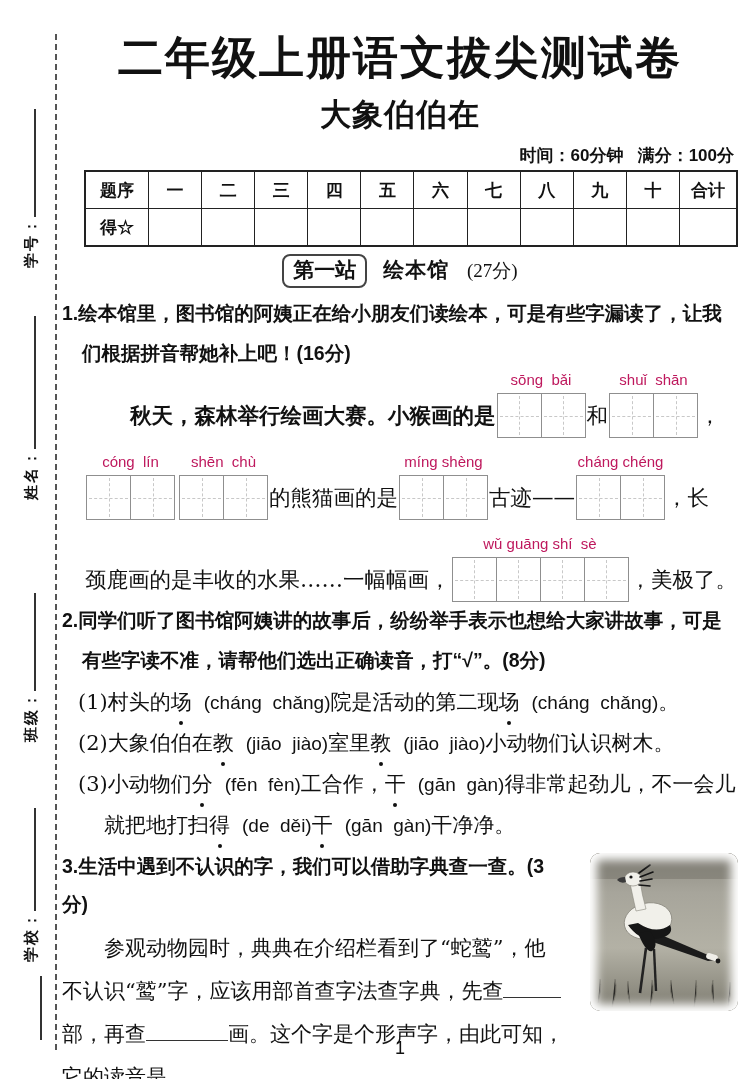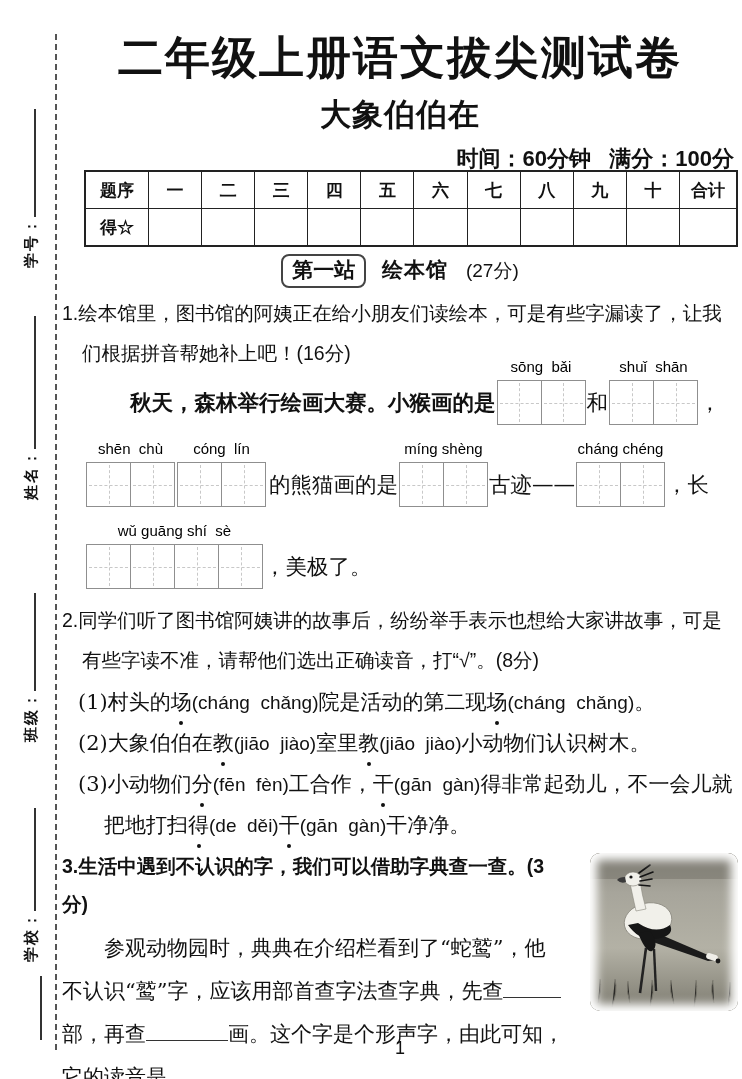--- a/index.html
+++ b/index.html
@@ -15,63 +15,63 @@
   .side-label{letter-spacing:2px;}
   .side-line{display:inline-block;border-bottom:2px solid #333;height:12px;}
   .side-extra{position:absolute;left:40px;top:976px;height:64px;width:0;border-left:2px solid #333;}
 
   
   .main{position:absolute;left:62px;top:0;width:676px;height:917px;}
   .title{position:absolute;top:28px;left:0;width:100%;text-align:center;
          font-size:45px;font-weight:900;letter-spacing:2px;}
   .subtitle{position:absolute;top:94px;left:0;width:100%;text-align:center;
             font-size:31px;font-weight:900;letter-spacing:1px;}
-  .meta{position:absolute;top:144px;right:4px;font-size:22px;font-weight:bold;white-space:pre;}
+  .meta{position:absolute;top:144px;right:4px;font-size:17px;font-weight:bold;white-space:pre;}
 
   table.score{position:absolute;top:170px;left:22px;width:654px;border-collapse:collapse;
               table-layout:fixed;}
   table.score td{border:1px solid #222;height:36px;text-align:center;
                  font-size:17px;font-weight:bold;padding:0;}
   table.score{border:2px solid #222;}
   td.c-first{width:62px;}
   td.c-last{width:56px;}
 
   .sectionhead{position:absolute;top:254px;left:0;width:100%;text-align:center;font-size:21px;}
   .badge{display:inline-block;border:2px solid #444;border-radius:8px;padding:0 9px 2px 9px;
          font-weight:900;margin-right:10px;}
   .secname{font-weight:900;letter-spacing:1px;}
-  .secpts{font-family:Liberation Sans, sans-serif;font-size:19px;margin-left:12px;}
-
-  .prompt{position:absolute;left:0;font-size:19.5px;font-weight:normal;line-height:40px;
+  .secpts{font-family:Liberation Serif, serif;font-size:19px;margin-left:12px;}
+
+  .prompt{position:absolute;left:0;font-size:19.5px;font-weight:bold;line-height:40px;
           width:645px;padding-left:20px;text-indent:-20px;letter-spacing:0;}
   .q1p{top:293px;}
   .q2p{top:600px;}
 
   
   .nrow{position:absolute;display:flex;align-items:flex-end;}
   .r1{top:356px;left:23px;}
   .r2{top:438px;left:23px;}
   .r3{top:520px;left:23px;}
   .nt{font-family:"DejaVu Serif",serif;font-size:21.5px;line-height:45px;white-space:pre;}
   .ind1{margin-left:45px;font-weight:bold;}
   .bg{display:flex;flex-direction:column;align-items:center;margin:0 1px;}
   .bg.pair2{margin-right:3px;}
-  .pin{font-size:15px;height:24px;line-height:22px;white-space:pre;color:#000000;}
+  .pin{font-size:15px;height:24px;line-height:22px;white-space:pre;color:#be185d;margin-top:13px;}
   .cells{display:flex;}
   .cell{display:block;width:45px;height:45px;border:1px solid #8f8f8f;margin-left:-1px;
         position:relative;background:#fff;box-sizing:border-box;}
   .cell:first-child{margin-left:0;}
   .cell::before{content:"";position:absolute;top:50%;left:2px;right:2px;border-top:1px dashed #c8c8c8;}
   .cell::after{content:"";position:absolute;left:50%;top:2px;bottom:2px;border-left:1px dashed #c8c8c8;}
 
   
   .q2items{position:absolute;top:682px;left:0;width:676px;}
   .q2item{font-family:"DejaVu Serif",serif;font-size:21px;line-height:40px;
           padding-left:42px;text-indent:-26px;}
-  .pinline{font-family:"Liberation Sans",sans-serif;font-size:19px;white-space:pre;}
+  .pinline{font-family:"Liberation Sans",sans-serif;font-size:19px;white-space:pre;padding-left:12px;}
   .emph{position:relative;display:inline-block;text-indent:0;}
   .emph::after{content:"";position:absolute;left:50%;bottom:-3px;width:4px;height:4px;
                border-radius:50%;background:#111;transform:translateX(-50%);}
 
   
   .q3{position:absolute;top:847px;left:0;width:676px;}
   .q3 .prompt3{font-size:19.5px;font-weight:bold;line-height:38px;}
   .kai-para{font-family:"DejaVu Serif",serif;font-size:21px;line-height:43px;
             text-indent:42px;margin-top:4px;}
   .blank{display:inline-block;border-bottom:1.5px solid #333;height:1.05em;text-indent:0;}
@@ -168,54 +168,55 @@
         <span class="pin">shuǐ  shān</span>
         <span class="cells">
             <i class="cell"></i>
             <i class="cell"></i>
           </span>
       </span>
       <span class="nt">，</span>
     </div>
 
     <div class="nrow r2">
-      <span class="bg">
-        <span class="pin">shēn  chù</span>
-        <span class="cells">
-            <i class="cell"></i>
-            <i class="cell"></i>
-          </span>
-      </span>
       <span class="bg pair2">
         <span class="pin">cóng  lín</span>
         <span class="cells">
             <i class="cell"></i>
             <i class="cell"></i>
           </span>
       </span>
+      <span class="bg">
+        <span class="pin">shēn  chù</span>
+        <span class="cells">
+            <i class="cell"></i>
+            <i class="cell"></i>
+          </span>
+      </span>
       <span class="nt">的熊猫画的是</span>
       <span class="bg">
         <span class="pin">míng shèng</span>
         <span class="cells">
             <i class="cell"></i>
             <i class="cell"></i>
           </span>
       </span>
       <span class="nt">古迹——</span>
       <span class="bg">
         <span class="pin">cháng chéng</span>
         <span class="cells">
             <i class="cell"></i>
             <i class="cell"></i>
           </span>
       </span>
       <span class="nt">，长</span>
     </div>
 
     <div class="nrow r3">
+      <span class="nt">颈鹿画的是丰收的水果……一幅幅画，</span>
       <span class="bg">
         <span class="pin">wǔ guāng shí  sè</span>
         <span class="cells">
             <i class="cell"></i>
             <i class="cell"></i>
             <i class="cell"></i>
             <i class="cell"></i>
           </span>
       </span>
       <span class="nt">，美极了。</span>

